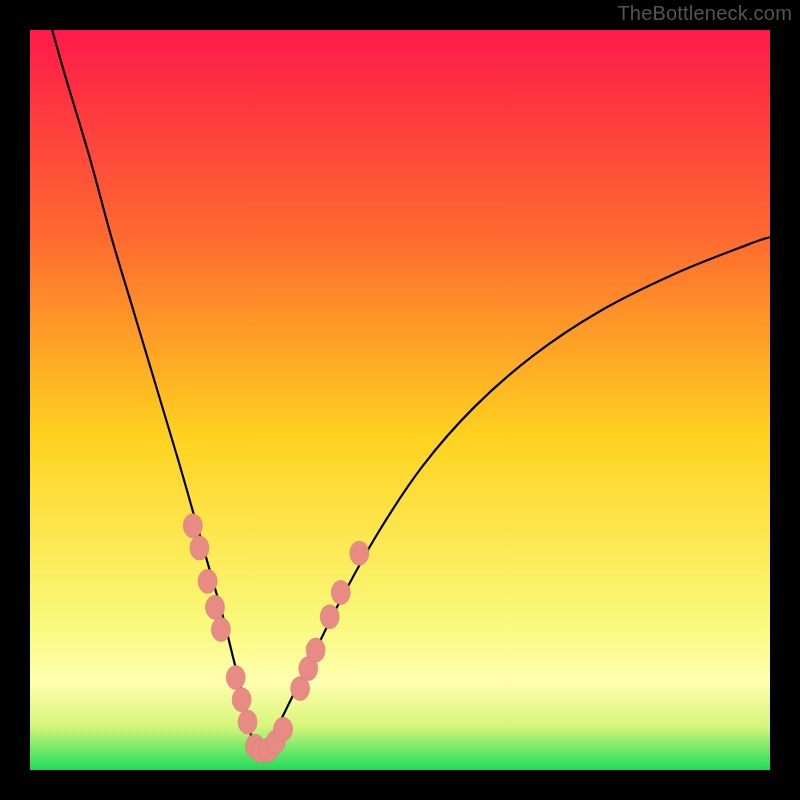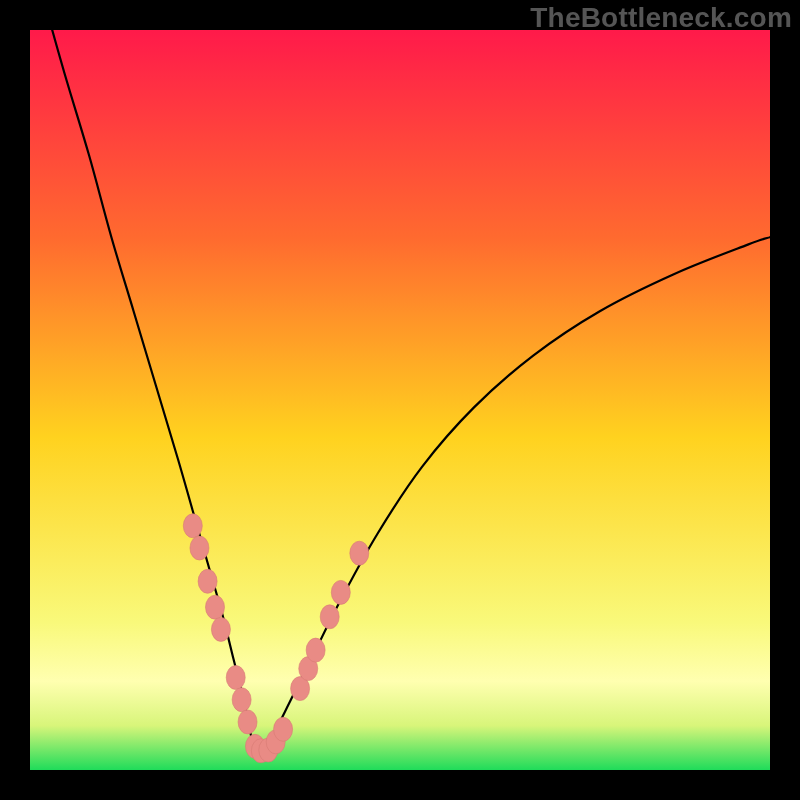--- a/index.html
+++ b/index.html
@@ -15,22 +15,22 @@
     position: relative;
     width: 800px;
     height: 800px;
     background: #000;
   }
   .watermark {
     position: absolute;
     top: 2px;
     right: 8px;
     color: #555;
-    font-size: 28px;
-    font-weight: 700;
+    font-size: 20px;
+    font-weight: 400;
     letter-spacing: 0.2px;
     z-index: 10;
   }
   .plot-area {
     position: absolute;
     left: 30px;
     top: 30px;
     width: 740px;
     height: 740px;
     overflow: hidden;

